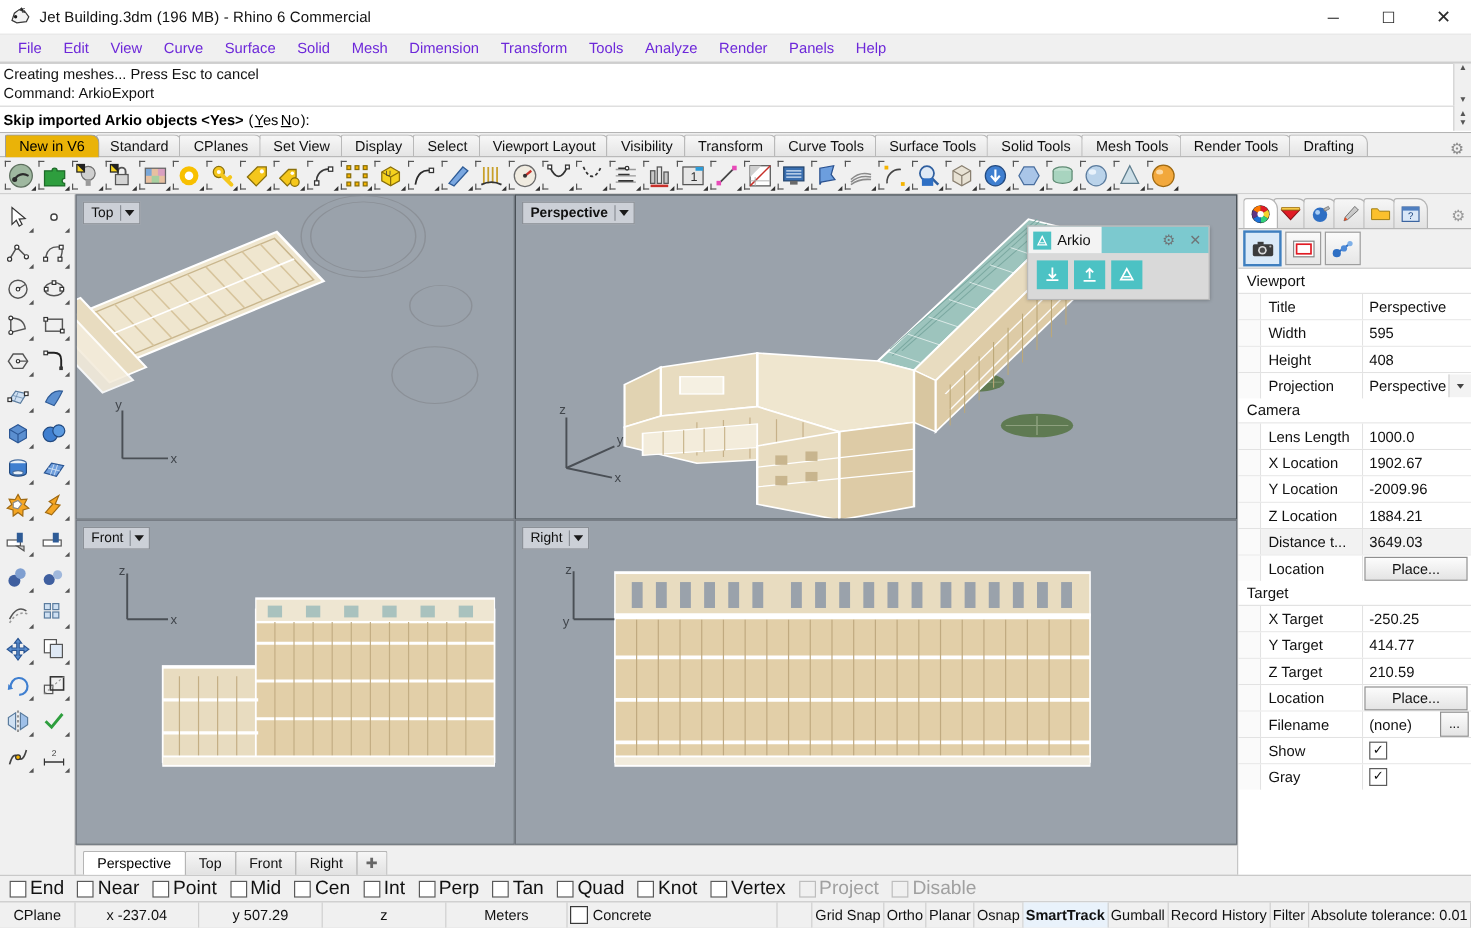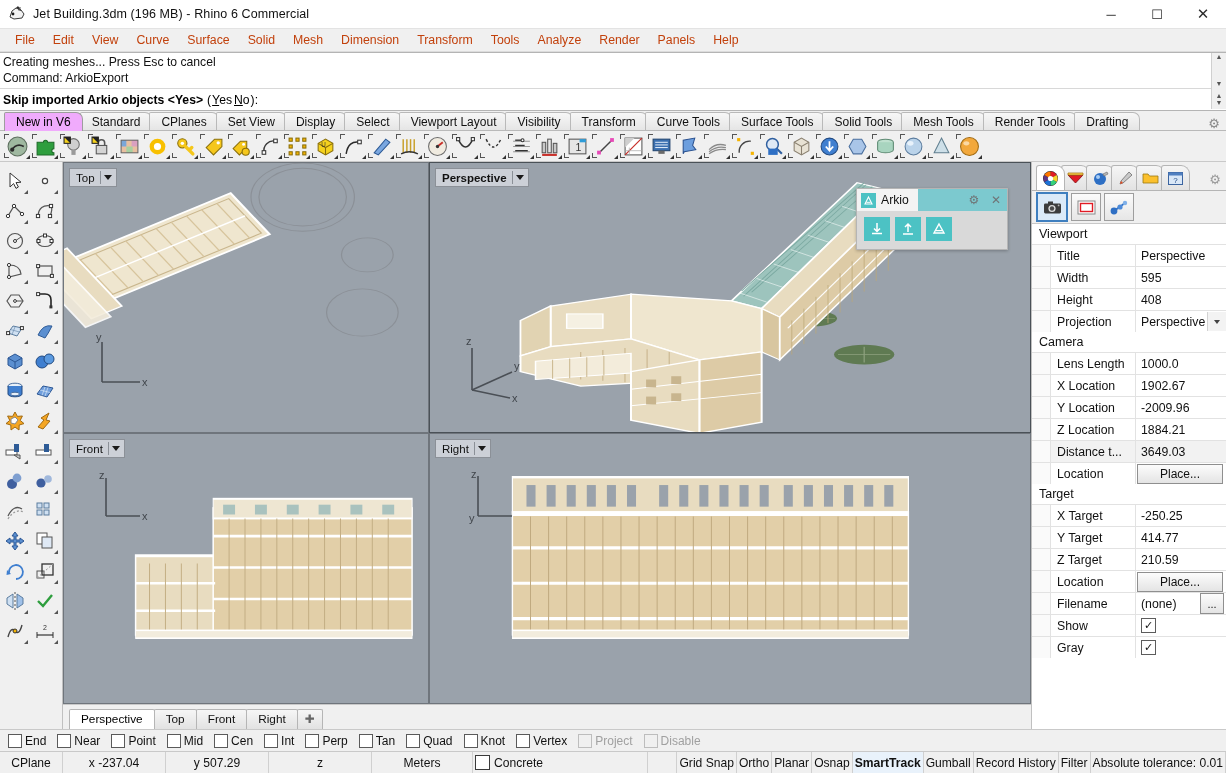--- a/index.html
+++ b/index.html
@@ -15,21 +15,21 @@
   
   .titlebar{height:28px;display:flex;align-items:center;background:#ffffff;border-bottom:1px solid #e3e3e3;flex:none;}
   .titlebar .app-icon{width:18px;height:18px;margin:0 7px 0 8px;position:relative;flex:none;}
   .titlebar .title-text{font-size:12.5px;color:#111;letter-spacing:.1px;}
   .win-btns{margin-left:auto;display:flex;height:28px;}
   .win-btn{width:46px;height:28px;display:flex;align-items:center;justify-content:center;font-size:13px;color:#2b2b2b;}
   .win-btn.close-btn{font-size:15px;}
 
   
   .menubar{height:22px;display:flex;align-items:center;background:#f0f0f0;padding-left:6px;flex:none;border-bottom:1px solid #dcdcdc;}
-  .menu-item{padding:2px 9px;font-size:12.3px;color:#c2410c;}
+  .menu-item{padding:2px 9px;font-size:12.3px;color:#6d28d9;}
 
   
   .cmdarea{background:#fff;border:1px solid #b4b4b4;border-left:none;border-right:none;flex:none;position:relative;}
   .cmd-history{height:34px;padding:1px 0 0 3px;position:relative;border-bottom:1px solid #d8d8d8;}
   .cmd-line{font-size:12.2px;line-height:16px;color:#111;white-space:nowrap;}
   .cmd-prompt{height:21px;display:flex;align-items:center;padding-left:3px;font-size:12.2px;}
   .cmd-prompt b{font-weight:bold;}
   .cmd-opt{text-decoration:none;margin:0 1px;}
   .cmd-opt u{text-decoration:underline;}
   .cmd-scroll{position:absolute;right:0;top:0;width:14px;height:100%;background:#f0f0f0;border-left:1px solid #d0d0d0;display:flex;flex-direction:column;justify-content:space-between;align-items:center;}
@@ -38,21 +38,21 @@
   .cmd-prompt-scroll span{font-size:7px;color:#555;line-height:7px;}
 
   
   .tabstrip{height:20px;display:flex;align-items:flex-end;background:#f0f0f0;padding-left:4px;flex:none;position:relative;}
   .tb-tab{
     height:18px;line-height:18px;padding:0 11px;font-size:12px;color:#111;
     background:linear-gradient(#f7f7f7,#e4e4e4);
     border:1px solid #b9b9b9;border-bottom:none;
     border-radius:2px 7px 0 0;margin-right:-3px;position:relative;
   }
-  .tb-tab.active{background:#f0abfc;z-index:5;color:#000;border-color:#9e9e9e;}
+  .tb-tab.active{background:#eab308;z-index:5;color:#000;border-color:#9e9e9e;}
   .tabstrip .gear{margin-left:auto;margin-right:6px;margin-bottom:1px;color:#8a8a8a;font-size:13px;line-height:13px;}
   .tabline{position:absolute;left:0;right:0;bottom:0;height:1px;background:#b9b9b9;}
 
   
   .maintoolbar{height:30px;display:flex;align-items:center;background:#f0f0f0;border-bottom:1px solid #c9c9c9;flex:none;padding-left:3px;}
   .tbi{width:28px;height:28px;position:relative;display:flex;align-items:center;justify-content:center;flex:none;}
   .tbi .flag{position:absolute;right:1px;bottom:1px;width:0;height:0;border-left:4px solid transparent;border-bottom:4px solid #333;}
   .tbi .corner{position:absolute;left:1px;top:2px;width:4px;height:4px;border-left:1px solid #555;border-top:1px solid #555;}
   .tbi .corner2{position:absolute;left:1px;bottom:2px;width:4px;height:4px;border-left:1px solid #555;border-bottom:1px solid #555;}
 
@@ -106,21 +106,21 @@
   .rp-row .v.btnwrap{padding:1px 3px 1px 1px;}
   .rp-btn{flex:1;height:18px;border:1px solid #8f8f8f;background:linear-gradient(#fcfcfc,#e4e4e4);
     display:flex;align-items:center;justify-content:center;font-size:12px;color:#111;}
   .rp-caret{width:18px;height:19px;border-left:1px solid #d2d2d2;display:flex;align-items:center;justify-content:center;background:#f3f3f3;flex:none;}
   .rp-caret i{width:0;height:0;border-left:3.5px solid transparent;border-right:3.5px solid transparent;border-top:4px solid #444;font-style:normal;}
   .rp-dots{width:22px;height:19px;border:1px solid #8f8f8f;background:linear-gradient(#fcfcfc,#e4e4e4);display:flex;align-items:center;justify-content:center;font-size:11px;flex:none;margin-right:2px;}
   .rp-check{width:13px;height:13px;border:1px solid #5c5c5c;background:#fff;display:flex;align-items:center;justify-content:center;font-size:11px;line-height:11px;color:#111;}
 
   
   .osnapbar{height:21px;display:flex;align-items:center;background:#f0f0f0;border-top:1px solid #c9c9c9;padding-left:8px;flex:none;}
-  .osnap{display:flex;align-items:center;margin-right:11px;font-size:12px;color:#111;}
+  .osnap{display:flex;align-items:center;margin-right:11px;font-size:16px;color:#111;}
   .osnap .cb{width:12px;height:12px;border:1px solid #5a5a5a;background:#fff;margin-right:3px;flex:none;}
   .osnap.dim{color:#a0a0a0;}
   .osnap.dim .cb{border-color:#bdbdbd;background:#f0f0f0;}
 
   
   .statusbar{height:21px;display:flex;align-items:stretch;background:#f0f0f0;border-top:1px solid #c9c9c9;font-size:12.1px;flex:none;}
   .sb{display:flex;align-items:center;justify-content:center;padding:0 2px;border-right:1px solid #d0d0d0;color:#111;white-space:nowrap;}
   .sb.bold{font-weight:bold;background:#e9f2fb;}
   .sb .cb{width:13px;height:13px;border:1px solid #3a3a3a;background:#fff;margin-right:4px;flex:none;}
   .sb.grow{flex:1;}

